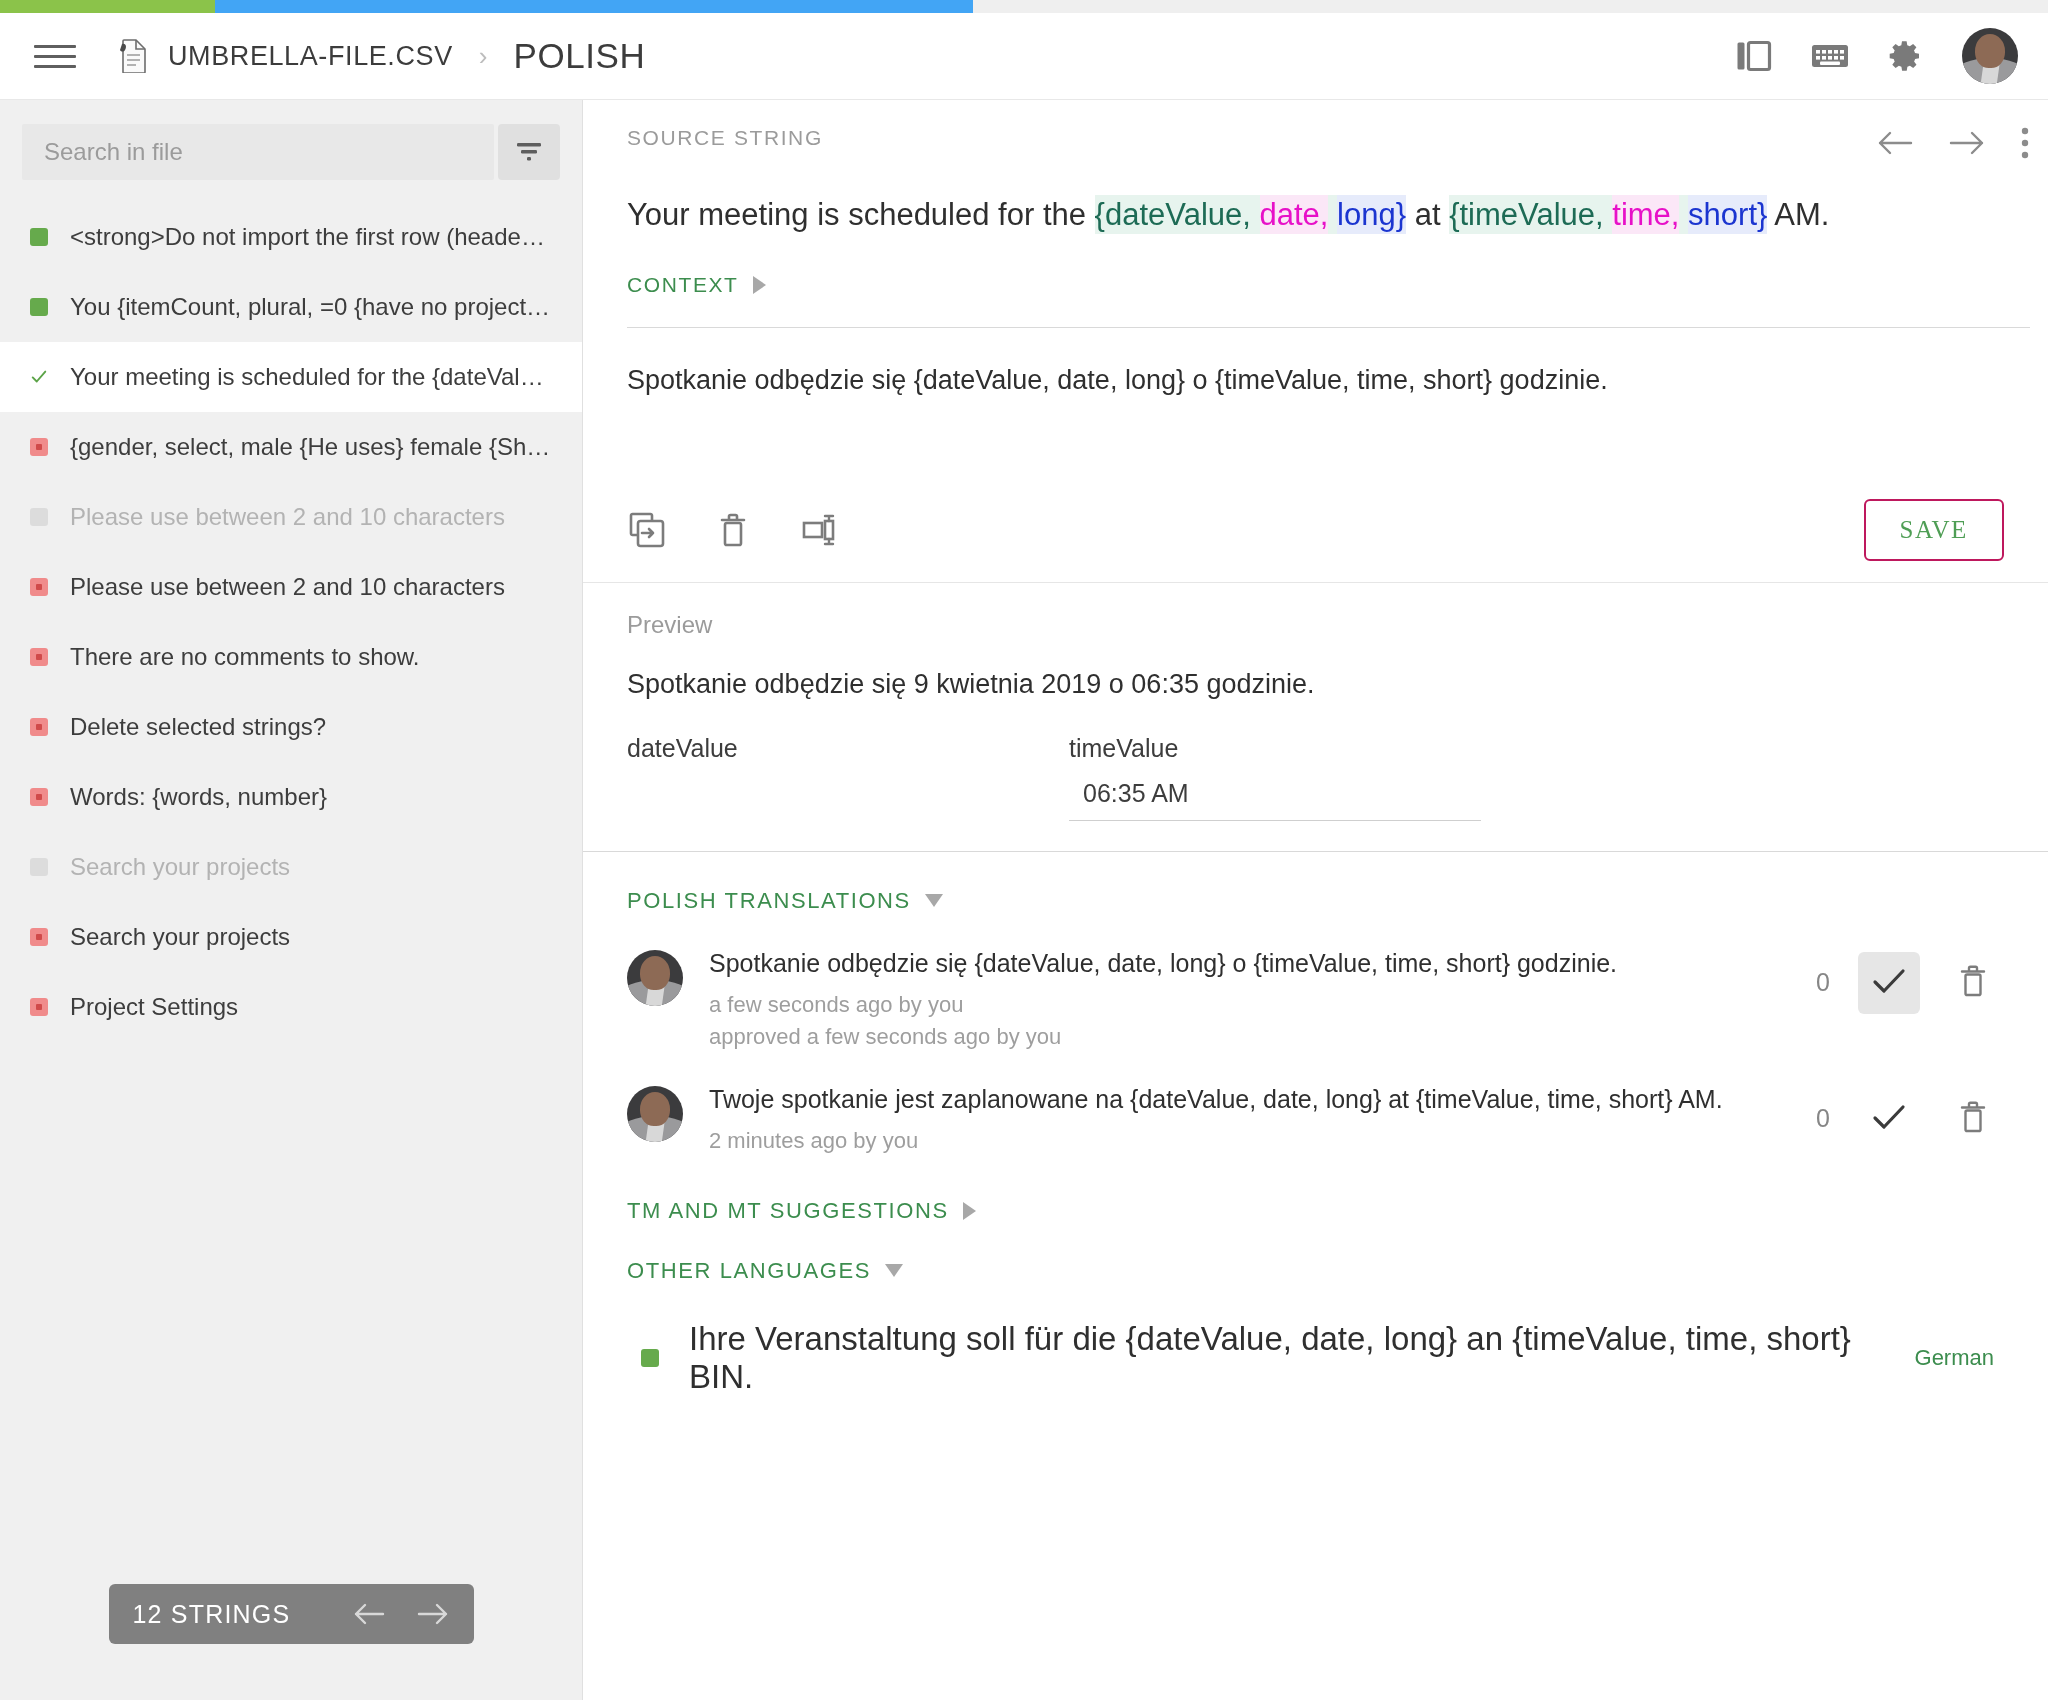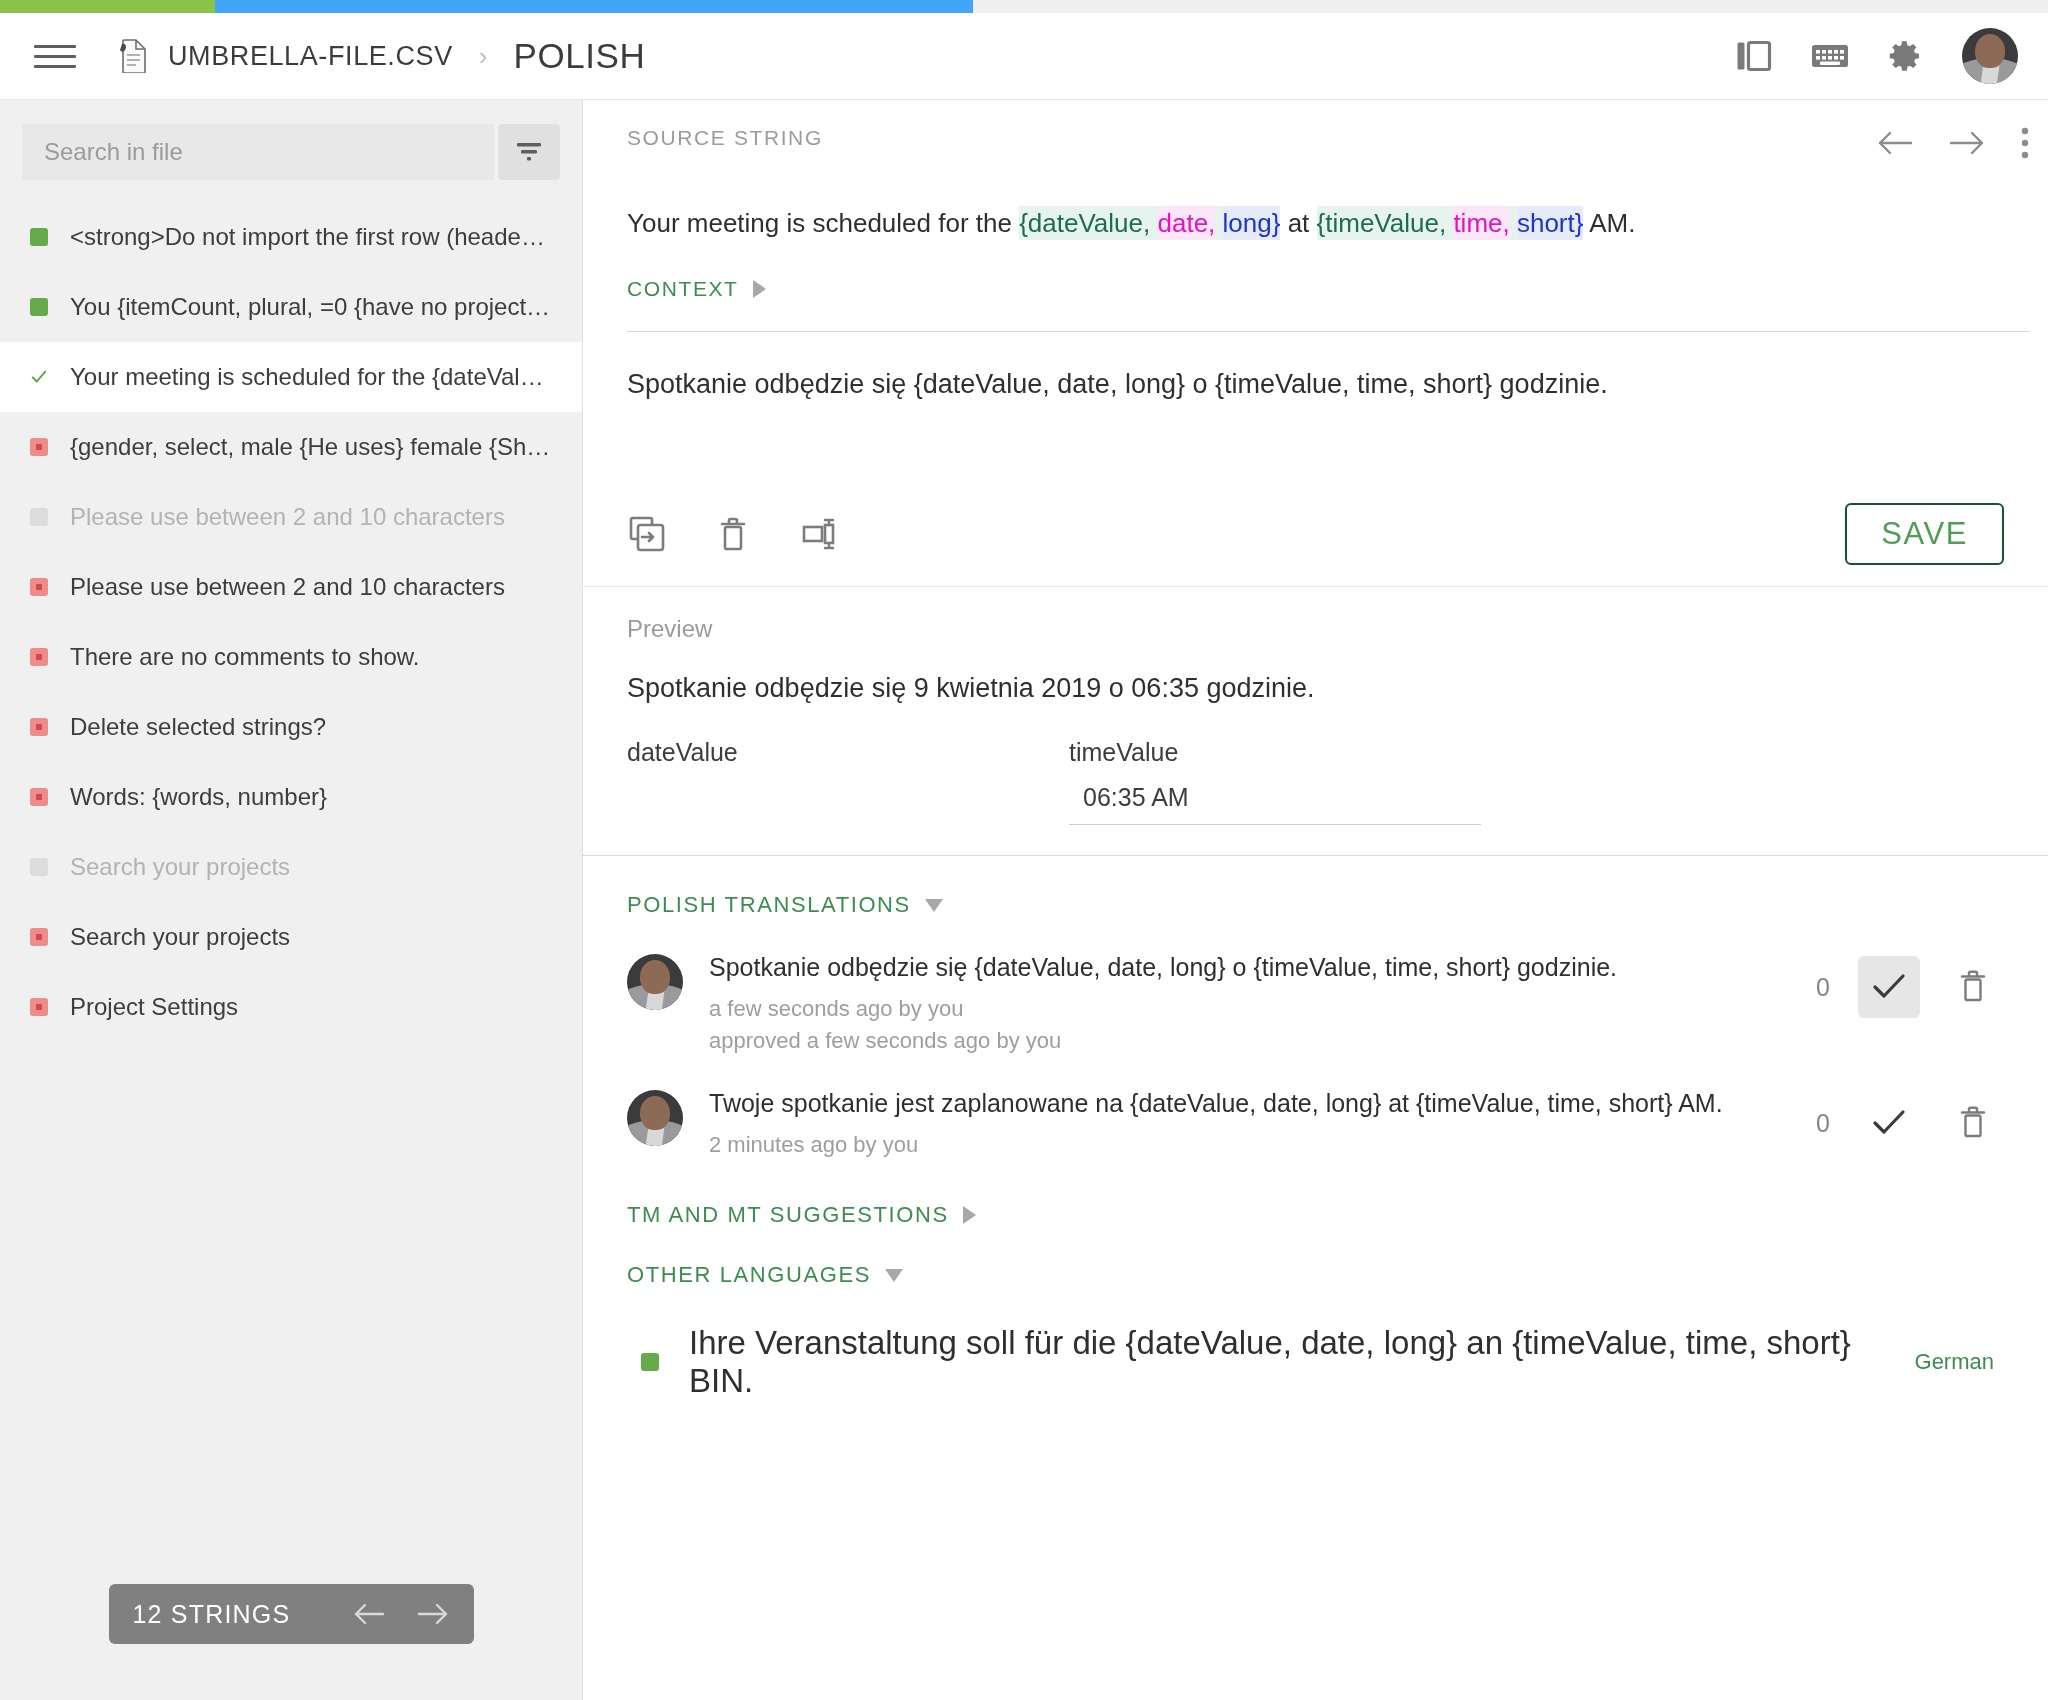--- a/index.html
+++ b/index.html
@@ -105,21 +105,21 @@
 
   .source-block { padding: 26px 18px 0 44px; }
   .source-head { display: flex; align-items: flex-start; }
   .section-label {
     font-size: 21px; letter-spacing: 1.6px; color: #9b9b9b; text-transform: uppercase;
   }
   .nav-icons { margin-left: auto; display: flex; align-items: center; gap: 34px; }
   .nav-ic { cursor: pointer; color: #8c8c8c; display: flex; }
 
   .source-text {
-    font-size: 26px; color: #2f2f2f; line-height: 1.5; margin-top: 44px;
+    font-size: 31px; color: #2f2f2f; line-height: 1.5; margin-top: 32px;
     white-space: nowrap;
   }
   .tok { padding: 2px 0; }
   .tok-brace { color: #1d6b55; background: #e7f4ee; }
   .tok-name  { color: #1d6b55; background: #e7f4ee; }
   .tok-type  { color: #e710c8; background: #fbe7f7; }
   .tok-fmt   { color: #1b35d0; background: #e6ebfb; }
 
   .context-row { margin-top: 34px; display: flex; align-items: center; gap: 14px; }
   .ctx-label { color: #3c8d4e; font-size: 21px; letter-spacing: 1.6px; cursor: pointer; }
@@ -131,23 +131,23 @@
 
   .editor-area { padding: 34px 44px 0 44px; min-height: 150px; }
   .editor-text { font-size: 27px; color: #2f2f2f; line-height: 1.4; }
 
   .editor-toolbar {
     display: flex; align-items: center; padding: 0 44px 0 44px;
     height: 104px; gap: 48px;
   }
   .tb-ic { cursor: pointer; color: #7c7c7c; display: flex; }
   .save-btn {
-    margin-left: auto; border: 2px solid #14532d; color: #4f9e55; background: #fff;
-    border-radius: 6px; height: 62px; padding: 0 34px; font-size: 31px;
-    letter-spacing: 1.6px; cursor: pointer; font-family: Liberation Sans, sans-serif;
+    margin-left: auto; border: 2px solid #be185d; color: #4f9e55; background: #fff;
+    border-radius: 6px; height: 62px; padding: 0 34px; font-size: 25px;
+    letter-spacing: 1.6px; cursor: pointer; font-family: Liberation Serif, serif;
   }
 
   .preview-block { padding: 28px 44px 0 44px; background: #fff; }
   .preview-label { color: #9b9b9b; font-size: 24px; }
   .preview-text { font-size: 27px; color: #2f2f2f; margin-top: 30px; }
 
   .pv-fields { display: flex; gap: 30px; padding: 0 44px; margin-top: 34px; }
   .pv-field { width: 412px; }
   .pv-key { font-size: 25px; color: #3d3d3d; }
   .pv-input {

